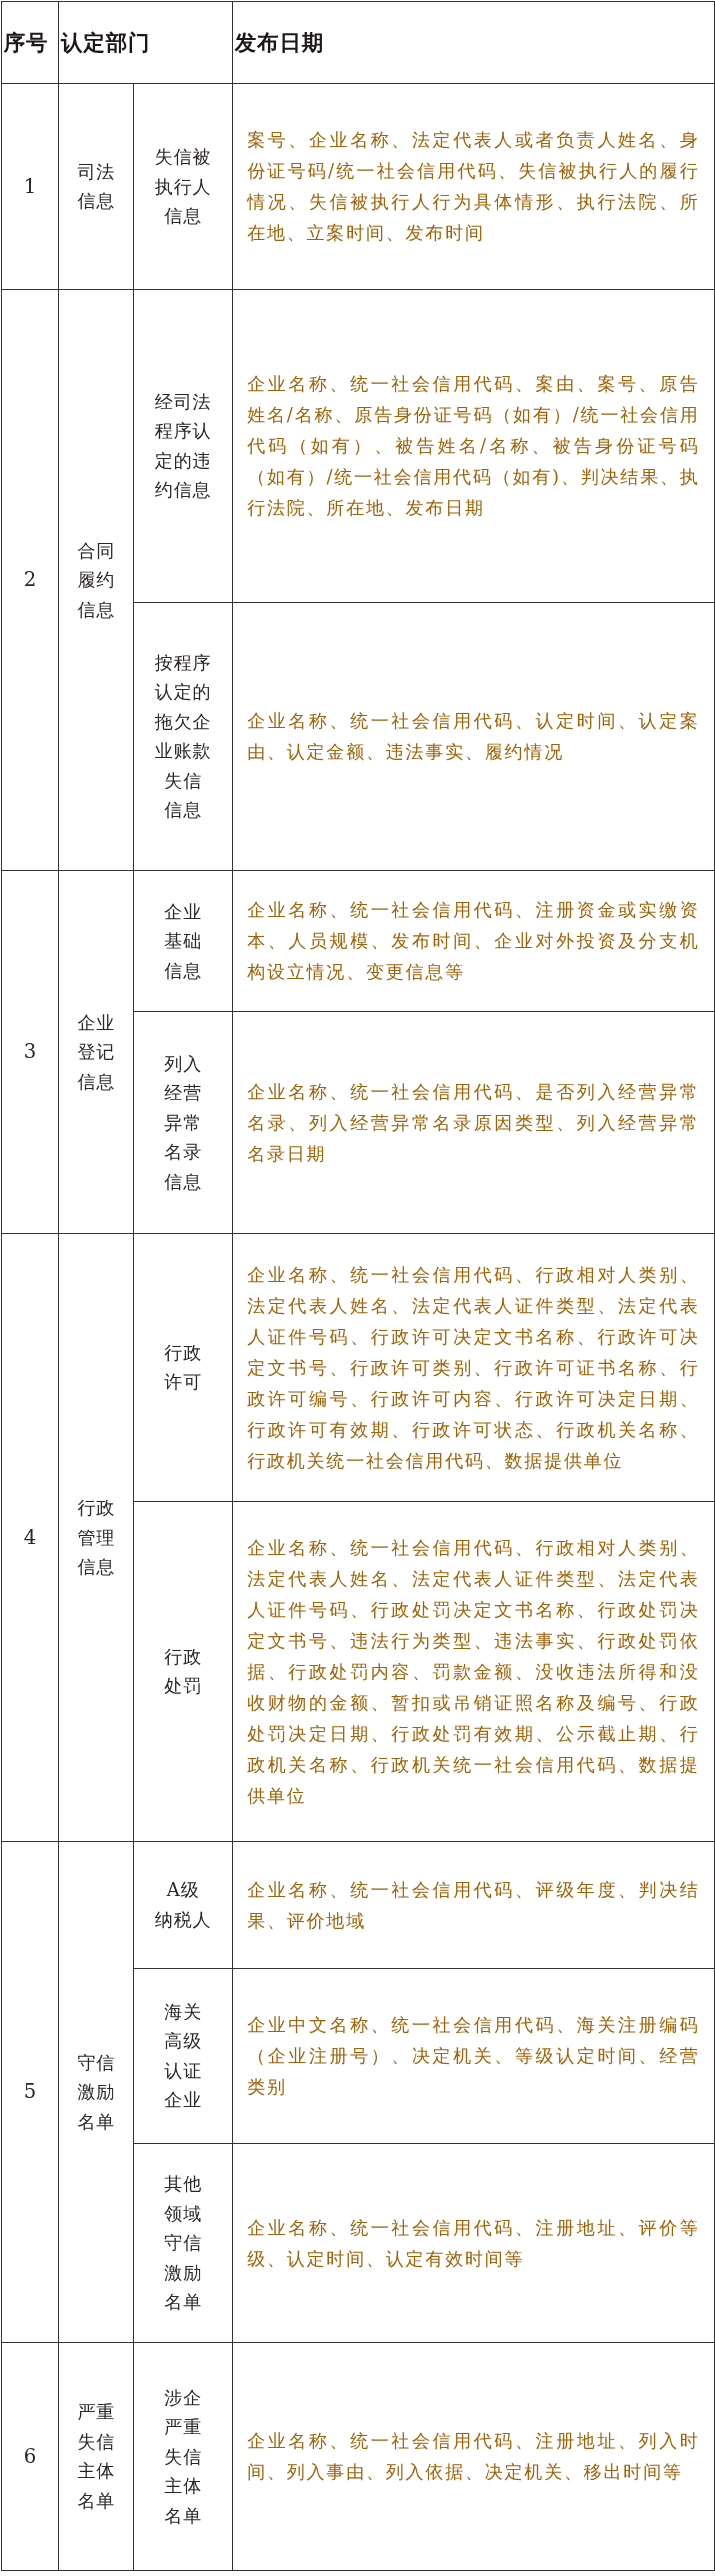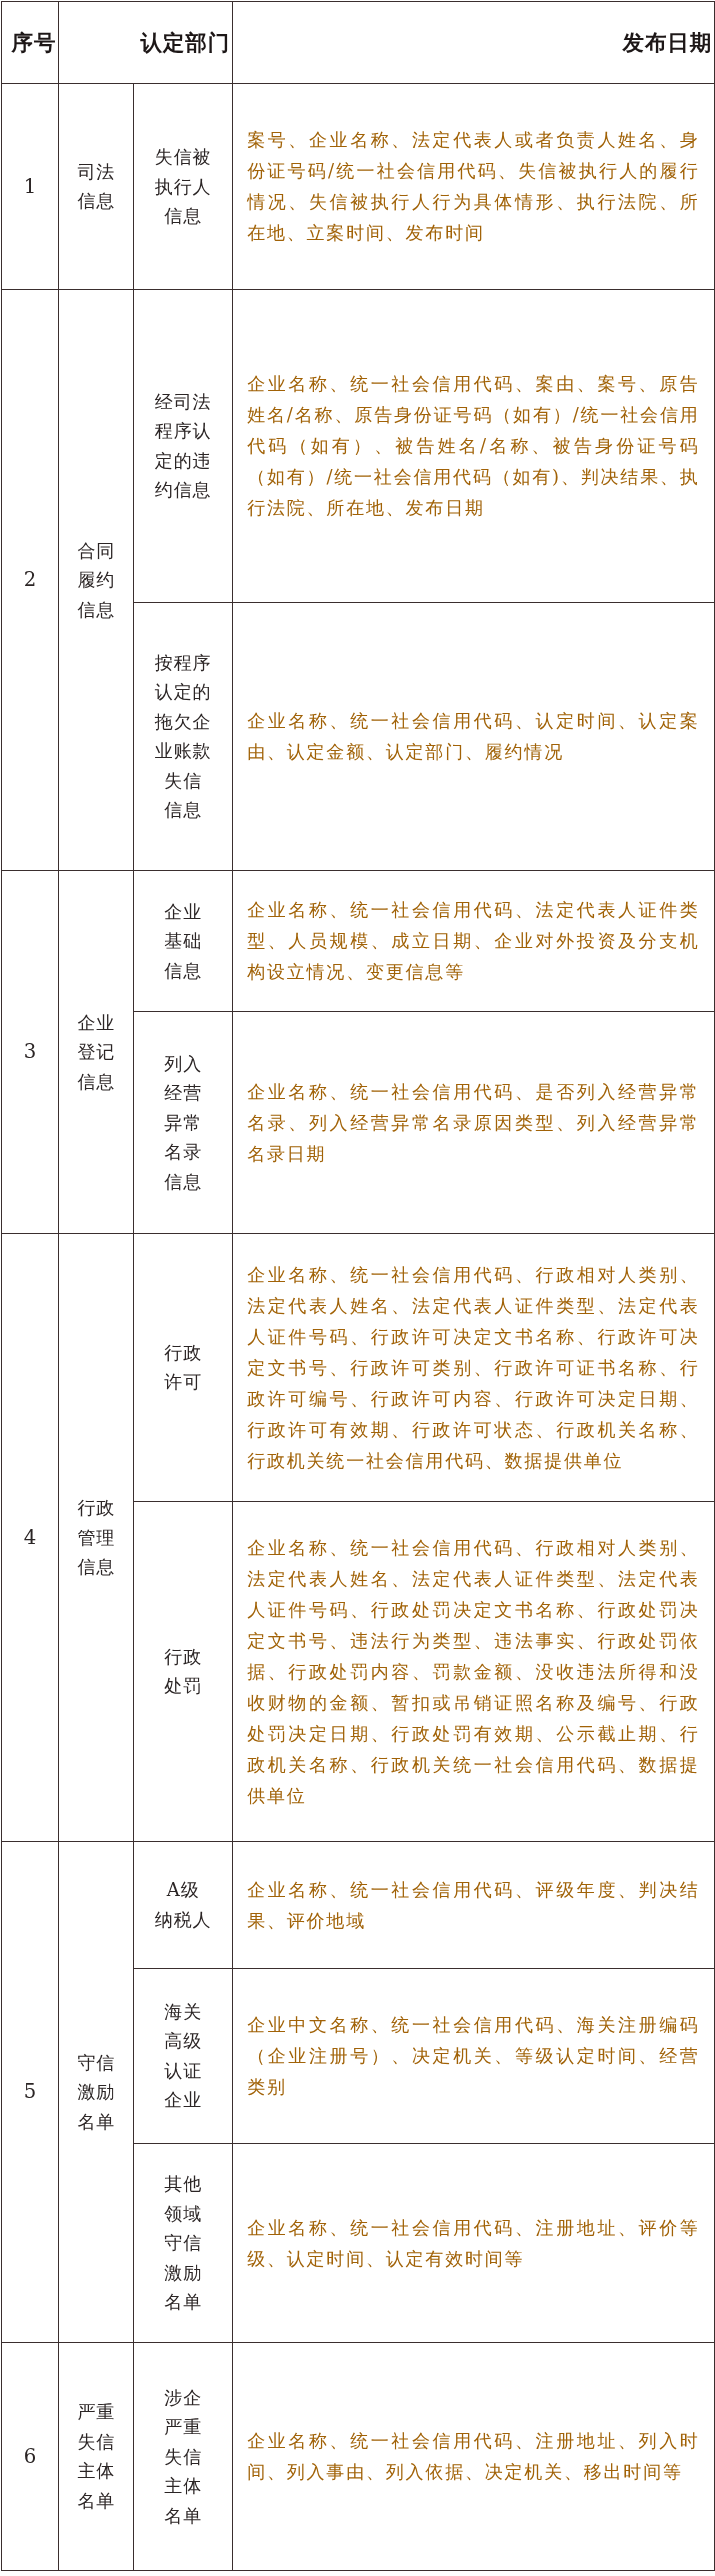--- a/index.html
+++ b/index.html
@@ -26,21 +26,21 @@
   }
   table.info-table td, table.info-table th {
     border: 0.9px solid #3a2e2e;
     vertical-align: middle;
     overflow: hidden;
   }
   th.hdr {
     font-family: "Liberation Sans", "DejaVu Sans", sans-serif;
     font-weight: 700;
     font-size: 21.5px;
-    text-align: right;
+    text-align: left;
     color: #1d1717;
     letter-spacing: 0.9px;
     padding: 5.4px 1.8px;
   }
   td.no-cell {
     text-align: center;
     font-size: 19.7px;
     color: #2b2525;
   }
   td.cat-cell, td.type-cell {
@@ -101,32 +101,32 @@
 约信息</td>
       <td class="content-cell">企业名称、统一社会信用代码、案由、案号、原告姓名/名称、原告身份证号码（如有）/统一社会信用代码（如有）、被告姓名/名称、被告身份证号码（如有）/统一社会信用代码（如有)、判决结果、执行法院、所在地、发布日期</td>
     </tr>
     <tr style="height:268px">
       <td class="type-cell">按程序
 认定的
 拖欠企
 业账款
 失信
 信息</td>
-      <td class="content-cell">企业名称、统一社会信用代码、认定时间、认定案由、认定金额、认定部门、履约情况</td>
+      <td class="content-cell">企业名称、统一社会信用代码、认定时间、认定案由、认定金额、违法事实、履约情况</td>
     </tr>
 
     <tr style="height:141px">
       <td class="no-cell" rowspan="2">3</td>
       <td class="cat-cell" rowspan="2">企业
 登记
 信息</td>
       <td class="type-cell">企业
 基础
 信息</td>
-      <td class="content-cell">企业名称、统一社会信用代码、法定代表人证件类型、人员规模、成立日期、企业对外投资及分支机构设立情况、变更信息等</td>
+      <td class="content-cell">企业名称、统一社会信用代码、注册资金或实缴资本、人员规模、发布时间、企业对外投资及分支机构设立情况、变更信息等</td>
     </tr>
     <tr style="height:222px">
       <td class="type-cell">列入
 经营
 异常
 名录
 信息</td>
       <td class="content-cell">企业名称、统一社会信用代码、是否列入经营异常名录、列入经营异常名录原因类型、列入经营异常名录日期</td>
     </tr>
 

